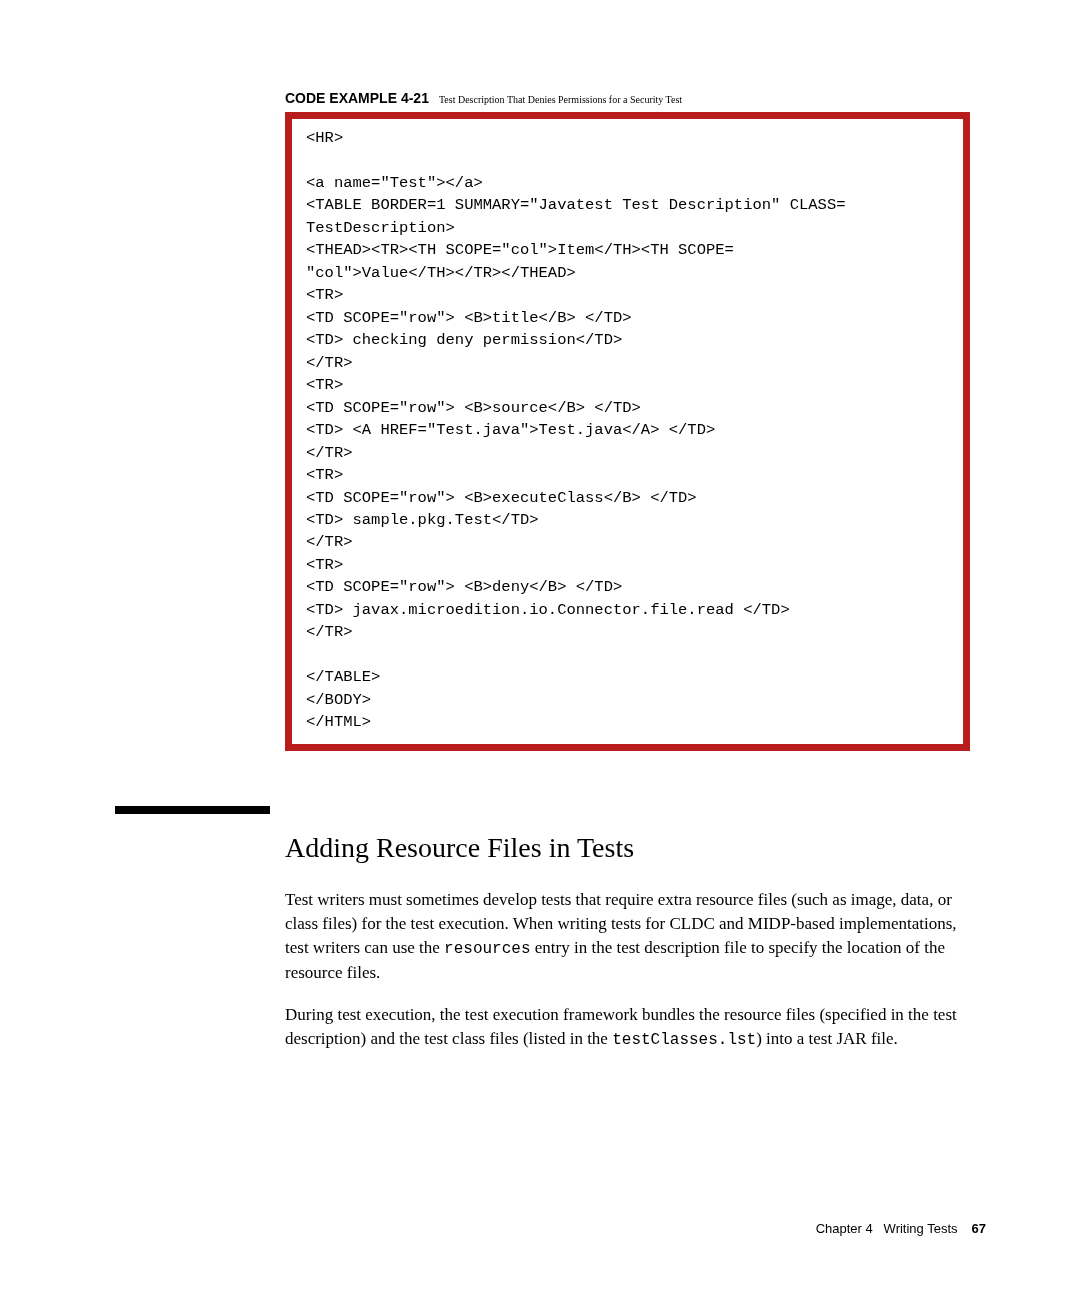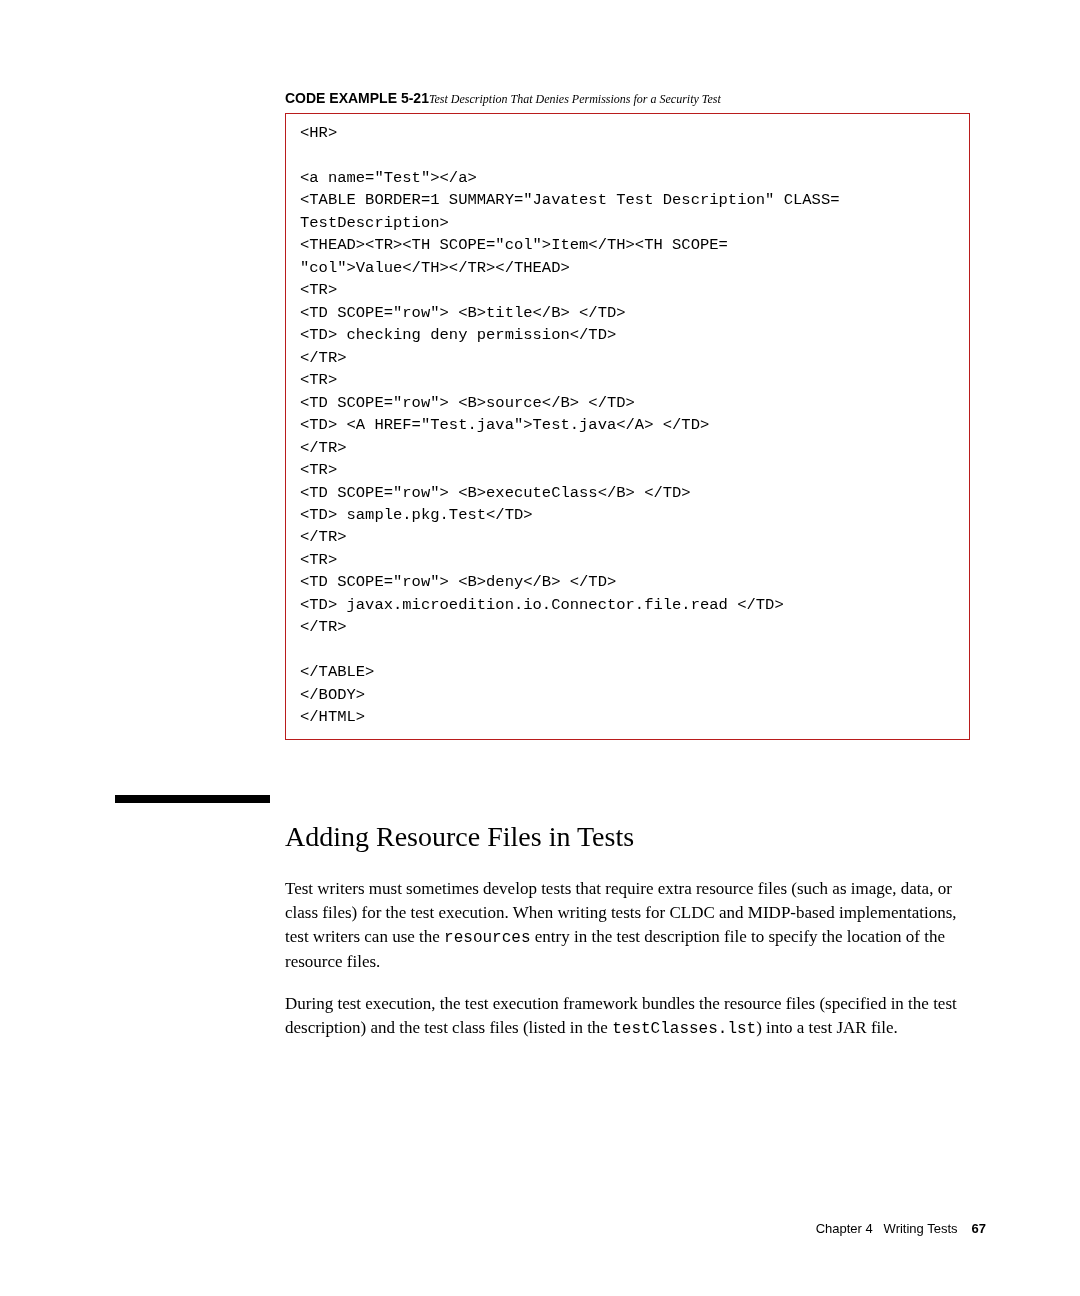--- a/index.html
+++ b/index.html
@@ -19,26 +19,25 @@
   .caption {
     font-family: Arial, Helvetica, sans-serif;
     font-size: 14px;
     margin-bottom: 6px;
   }
   .caption-label {
     font-weight: bold;
   }
   .caption-text {
     font-family: "Palatino Linotype", Palatino, Georgia, serif;
-    font-size: 12px;
-    margin-left: 0;
-    font-style: italic;
+    font-size: 10px;
+    margin-left: 10px;
   }
   .code-box {
-    border: 1px solid #b91c1c;
+    border: 7px solid #b91c1c;
     padding: 8px 14px 10px 14px;
     font-family: "Courier New", Courier, monospace;
     font-size: 15.5px;
     line-height: 1.45;
     white-space: pre;
     overflow: hidden;
   }
   .section-rule {
     border: none;
     border-top: 8px solid #000;
@@ -71,21 +70,21 @@
     font-weight: bold;
     margin-left: 14px;
   }
 </style>
 </head>
 <body>
 
 <div class="page">
 
   <div class="caption">
-    <span class="caption-label">CODE EXAMPLE 5-21</span><span class="caption-text">Test Description That Denies Permissions for a Security Test</span>
+    <span class="caption-label">CODE EXAMPLE 4-21</span><span class="caption-text">Test Description That Denies Permissions for a Security Test</span>
   </div>
 
   <div class="code-box">&lt;HR&gt;
 
 &lt;a name="Test"&gt;&lt;/a&gt;
 &lt;TABLE BORDER=1 SUMMARY="Javatest Test Description" CLASS=
 TestDescription&gt;
 &lt;THEAD&gt;&lt;TR&gt;&lt;TH SCOPE="col"&gt;Item&lt;/TH&gt;&lt;TH SCOPE=
 "col"&gt;Value&lt;/TH&gt;&lt;/TR&gt;&lt;/THEAD&gt;
 &lt;TR&gt;

